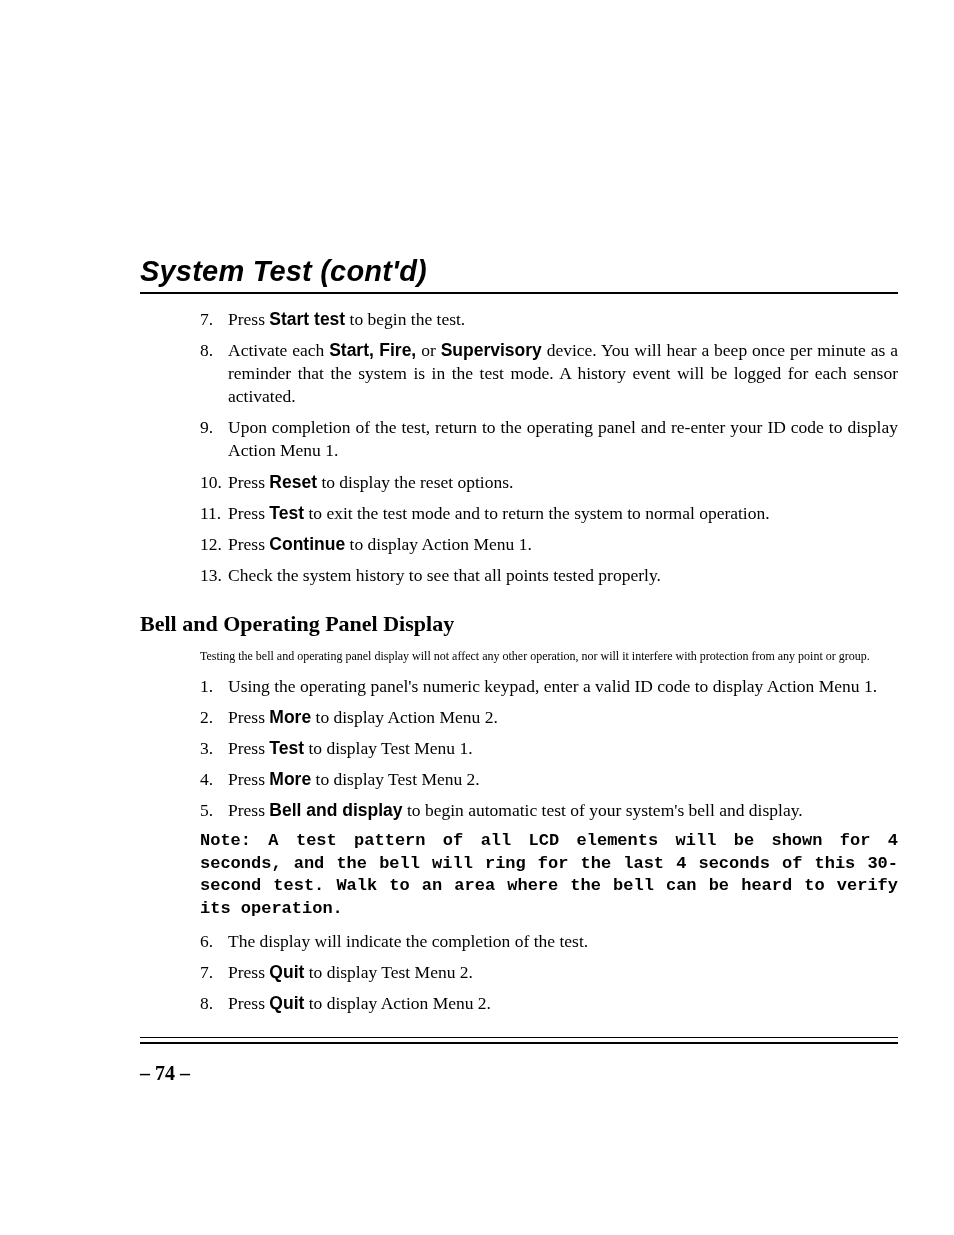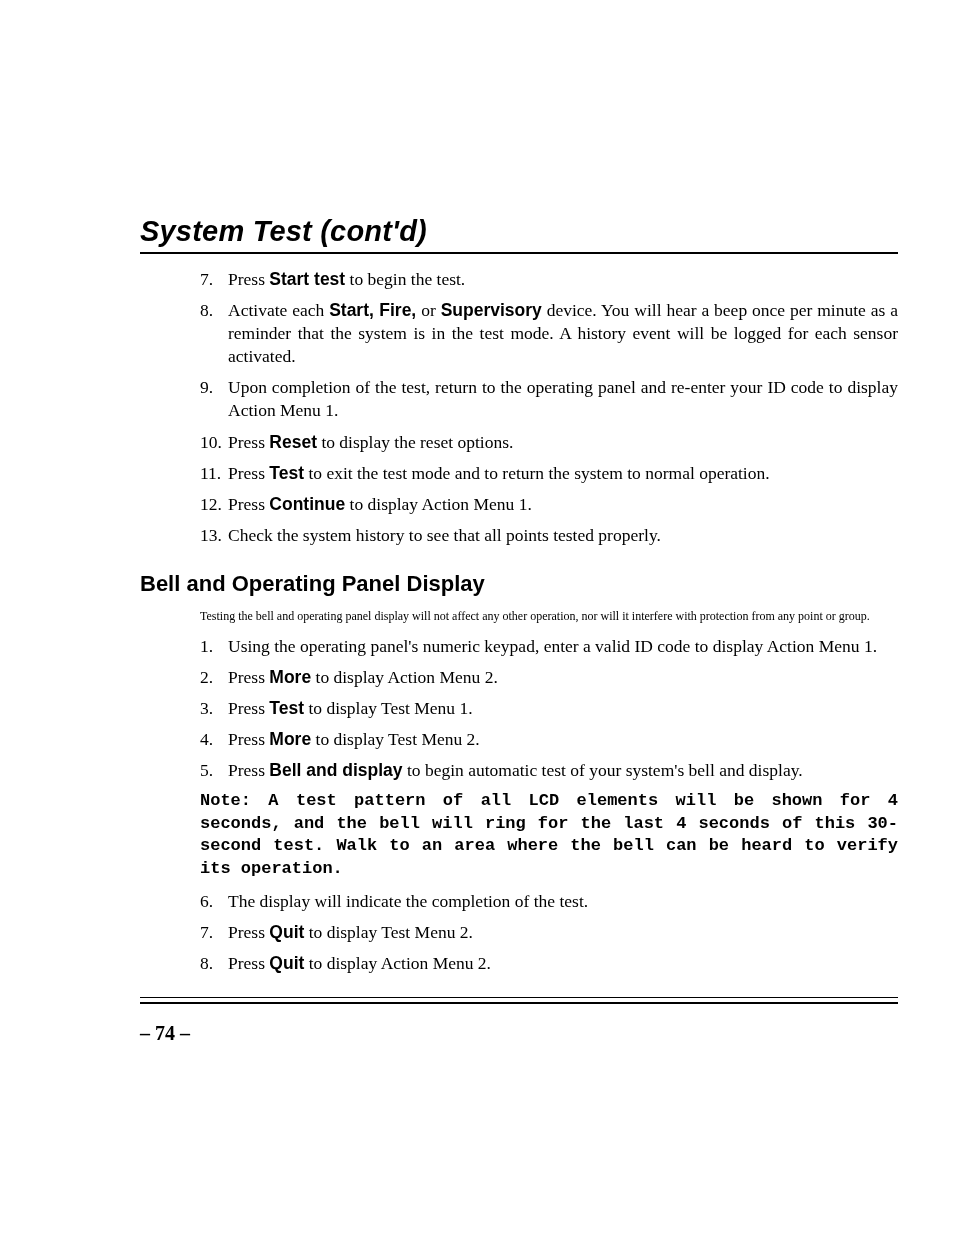--- a/index.html
+++ b/index.html
@@ -7,20 +7,21 @@
     padding: 0;
     background: #ffffff;
     font-family: Georgia, "Times New Roman", serif;
     color: #000;
     width: 954px;
     height: 1235px;
     position: relative;
   }
   .page {
     padding: 215px 56px 0 140px;
+    margin-top: 40px;
   }
   .title {
     font-family: Arial, Helvetica, sans-serif;
     font-weight: bold;
     font-style: italic;
     font-size: 29px;
     margin: 0 0 4px 0;
     letter-spacing: 0.2px;
   }
   .hr {
@@ -50,21 +51,21 @@
   }
   .ol > li .txt {
     flex: 1;
     text-align: justify;
   }
   .bold {
     font-family: Arial, Helvetica, sans-serif;
     font-weight: bold;
   }
   .section-head {
-    font-family: Liberation Sans, sans-serif;
+    font-family: Liberation Serif, serif;
     font-weight: bold;
     font-size: 22px;
     margin: 24px 0 12px 0;
   }
   .para {
     font-size: 12px;
     line-height: 1.32;
     text-align: justify;
     margin-bottom: 10px;
   }

